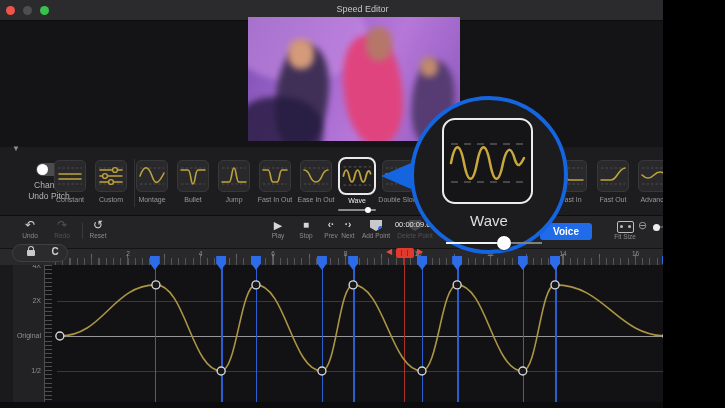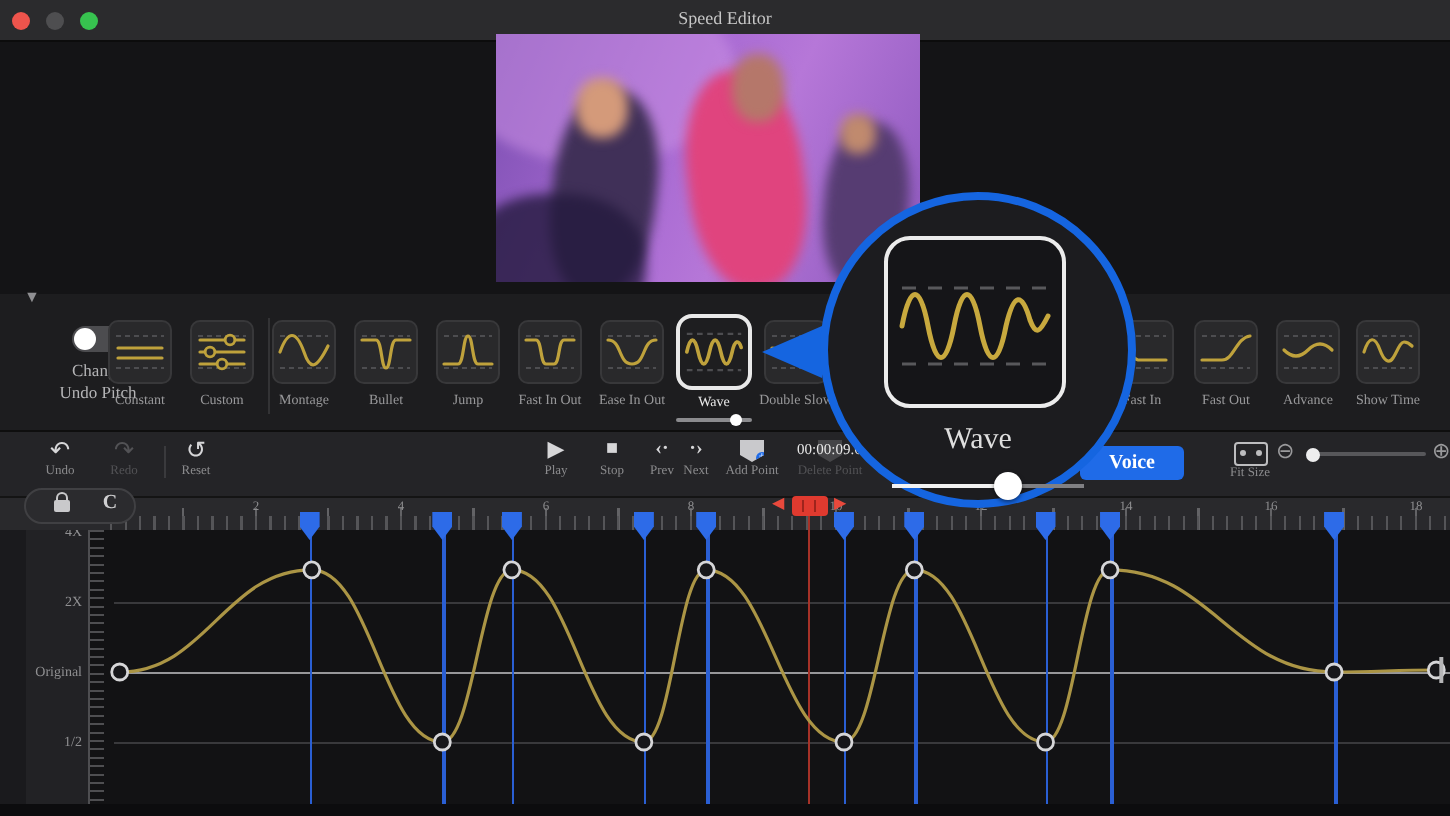--- a/index.html
+++ b/index.html
@@ -1,17 +1,17 @@
 <!DOCTYPE html>
 <html><head>
 <meta charset="utf-8">
 <style>
   html,body{margin:0;padding:0;background:#000;}
-  #app{position:relative;width:725px;height:408px;background:#141416;overflow:hidden;
-       font-family:Liberation Serif, serif;-webkit-font-smoothing:antialiased;}
+  #app{position:relative;width:663px;height:408px;background:#141416;overflow:hidden;
+       font-family:Liberation Sans, sans-serif;-webkit-font-smoothing:antialiased;}
   .abs{position:absolute;}
 
   
   #titlebar{left:0;top:0;width:725px;height:20px;background:#2b2b2d;border-bottom:1px solid #0c0c0c;}
   .tl{top:6px;width:9px;height:9px;border-radius:50%;}
   #title{left:0;top:4px;width:725px;text-align:center;font-size:9px;color:#c6c6c6;}
 
   
   #preview{left:248px;top:17px;width:212px;height:124px;background:linear-gradient(115deg,#7c4fb2 0%,#a96bd3 42%,#b677d8 60%,#8d58be 100%);overflow:hidden;}
   .blob{position:absolute;filter:blur(3px);border-radius:45%;}

